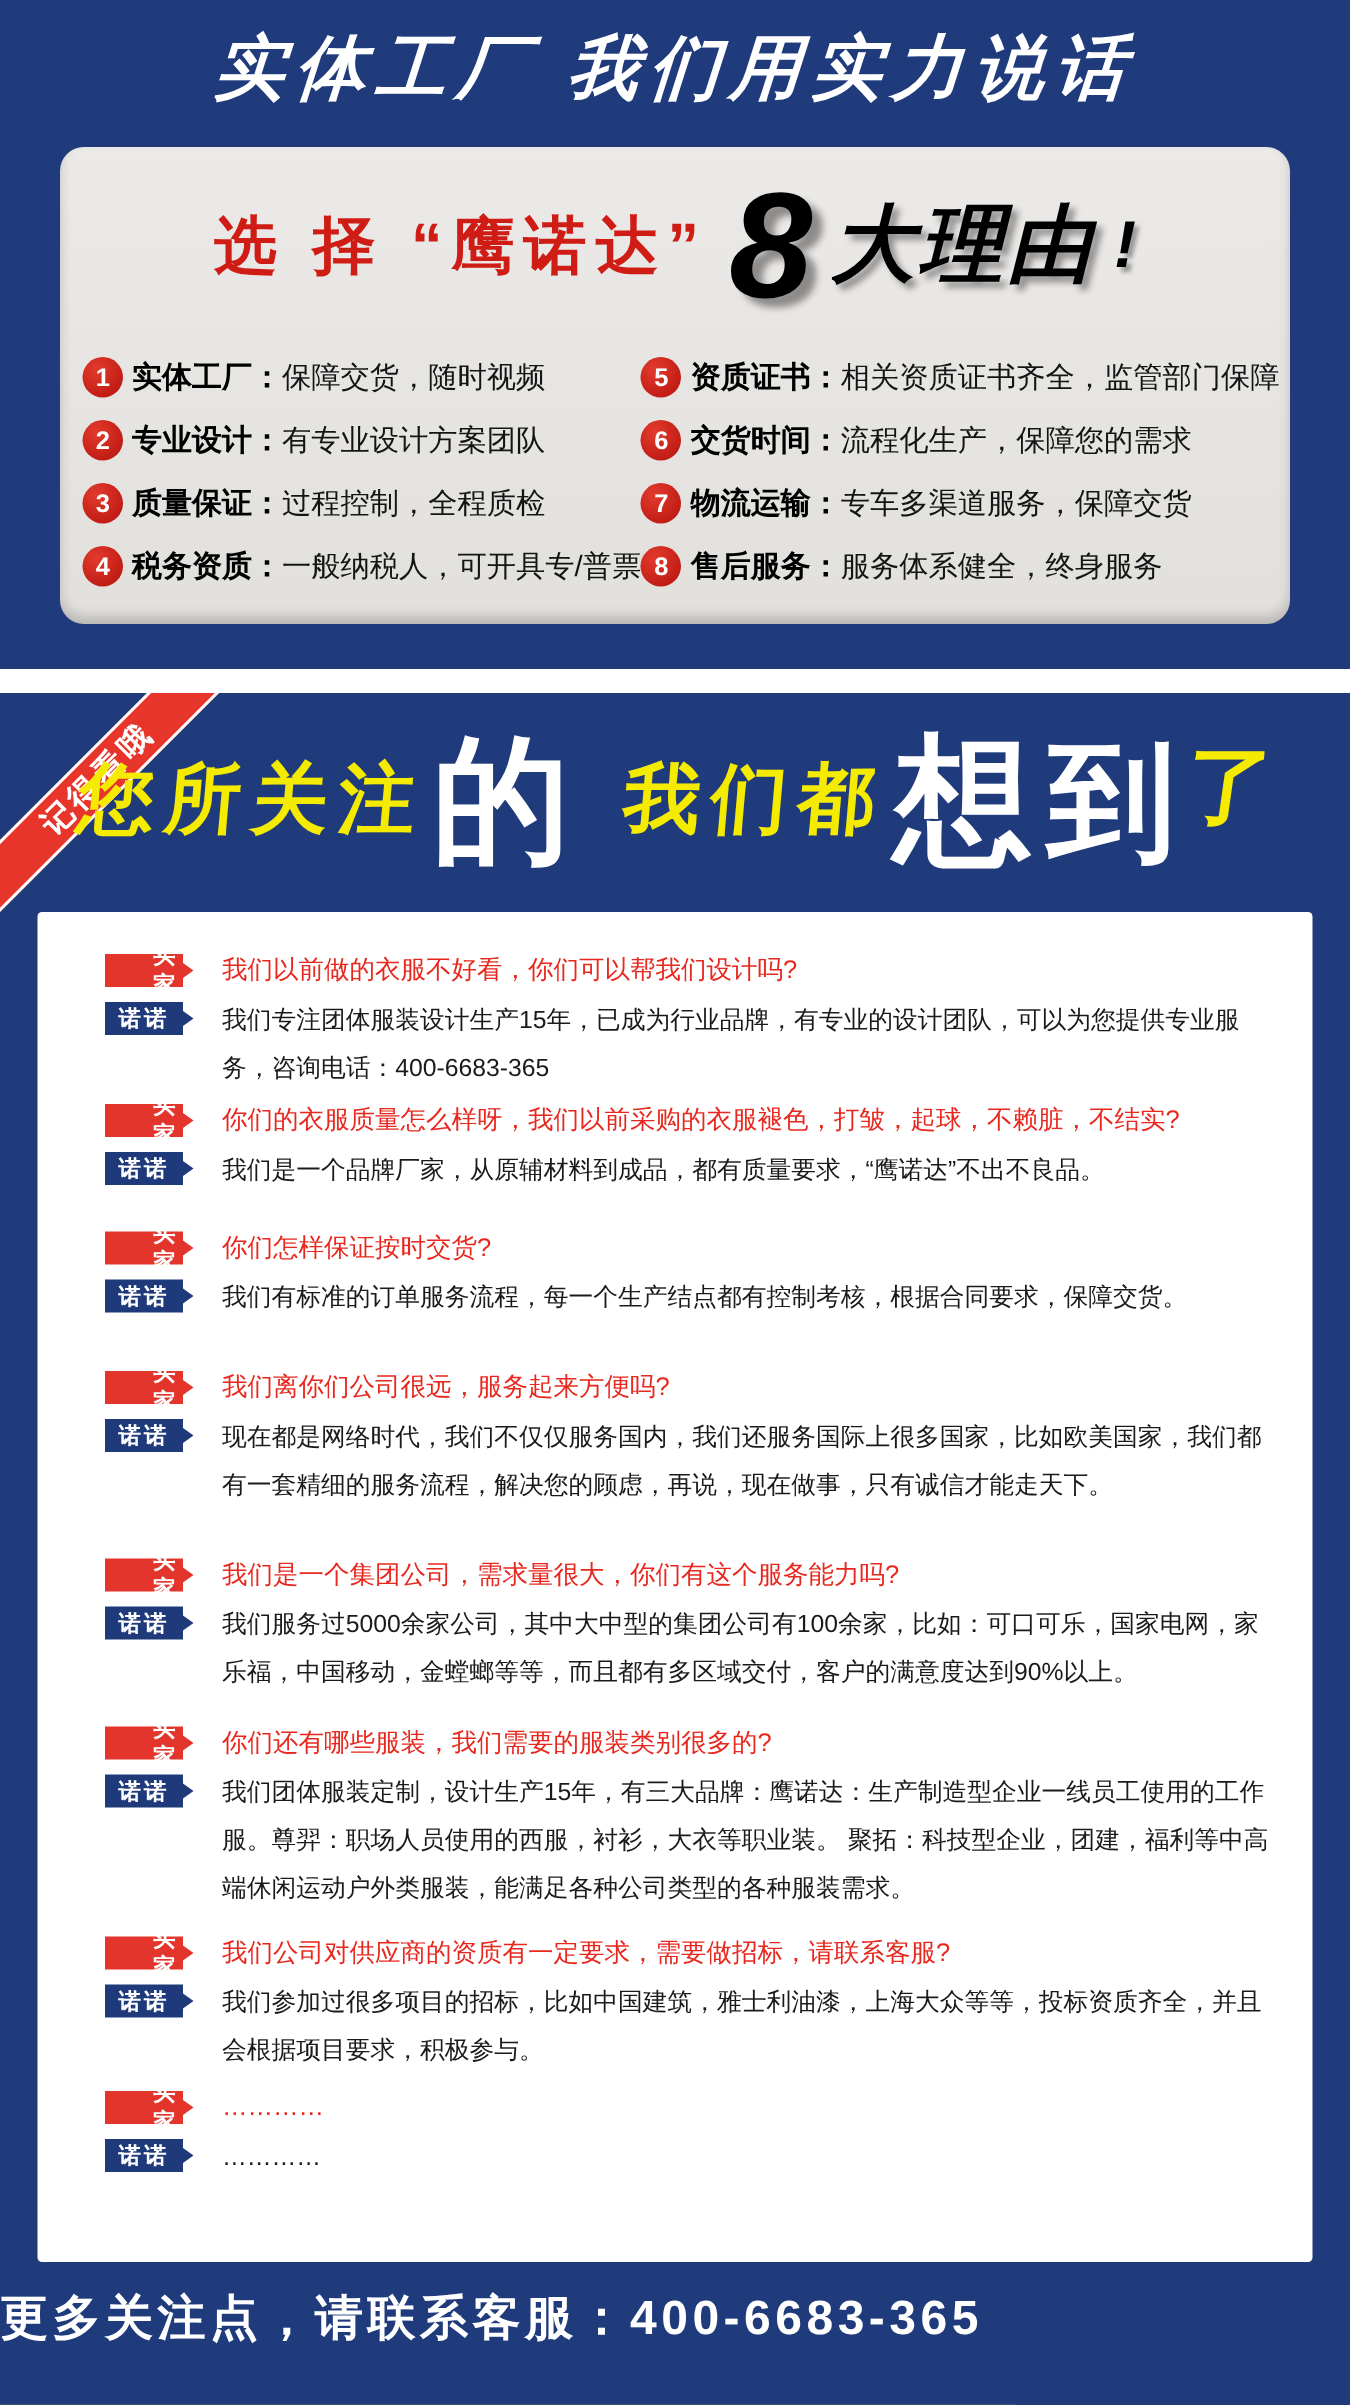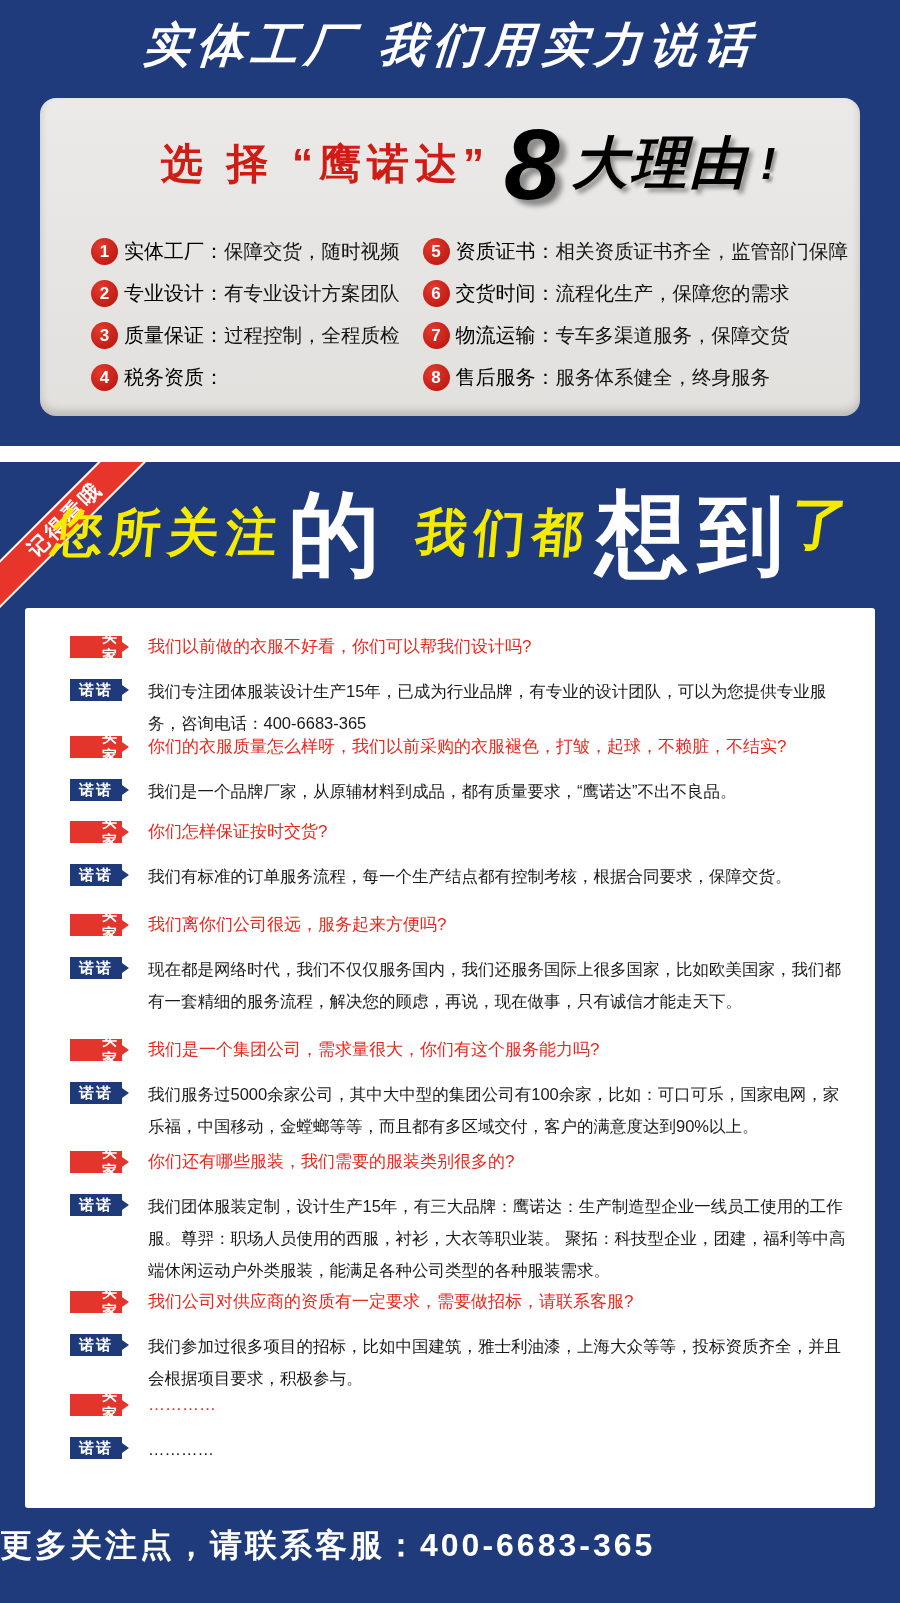--- a/index.html
+++ b/index.html
@@ -15,21 +15,20 @@
     text-align:center; color:#ffffff; font-size:47px; font-weight:bold;
     font-style:italic; letter-spacing:7px; transform:skewX(-4deg);
     white-space:nowrap;
   }
   
   .gray-box {
     position:absolute; left:40px; top:98px; width:820px; height:318px;
     background:linear-gradient(#eceae8,#e2e0dd);
     border-radius:16px;
     box-shadow:inset 0 -5px 8px rgba(0,0,0,.18);
-    padding-left:36px;
   }
   .gbox-title {
     margin-top:10px; height:112px;
     display:flex; align-items:center; justify-content:center;
   }
   .t-red { color:#cf1d15; font-size:42px; font-weight:bold; letter-spacing:6px; }
   .t-8 {
     color:#000; font-size:100px; font-weight:bold; font-style:italic;
     line-height:100px; margin:0 4px 0 14px;
     text-shadow:7px 6px 5px rgba(0,0,0,.40);
@@ -44,21 +43,21 @@
   .reasons { display:flex; margin-top:10px; padding:0 12px 0 15px; }
   .r-col { width:378px; }
   .r-col + .r-col { width:auto; flex:1; }
   .r-item { display:flex; align-items:center; height:42px; white-space:nowrap; }
   .r-num {
     flex:0 0 auto; width:27px; height:27px; border-radius:50%;
     background:radial-gradient(circle at 35% 30%, #e23a2d, #b5120c);
     color:#fff; font-size:17px; font-weight:bold; line-height:27px;
     text-align:center;
   }
-  .r-label { color:#000; font-size:20px; font-weight:normal; margin-left:6px; }
+  .r-label { color:#000; font-size:20px; font-weight:bold; margin-left:6px; }
   .r-text { color:#141414; font-size:19.5px; }
   
   .white-strip { position:absolute; left:0; top:446px; width:100%; height:16px; background:#ffffff; }
   
   .mid { position:absolute; left:0; top:462px; width:100%; height:1141px; overflow:hidden; }
   .ribbon {
     position:absolute; left:-55px; top:40px; width:240px; height:34px;
     background:#e8352b; border-top:2px solid #ffffff; border-bottom:2px solid #ffffff;
     transform:rotate(-45deg);
     display:flex; align-items:center; justify-content:center;
@@ -78,21 +77,21 @@
   .b-seg3 { margin-left:26px; margin-right:6px; }
   .b-seg5 { font-size:86px; line-height:86px; margin:0 6px 2px 10px; }
   .b-seg6 { font-size:58px; margin-bottom:16px; letter-spacing:0; transform:skewX(-8deg); }
   
   .card {
     position:absolute; left:25px; top:146px; width:850px; height:900px;
     background:#ffffff; border-radius:3px;
   }
   .qa { position:absolute; left:45px; right:20px; }
   .qa-row { display:flex; align-items:flex-start; }
-  .qa-row + .qa-row { margin-top:13px; }
+  .qa-row + .qa-row { margin-top:2px; }
   .tag {
     position:relative; flex:0 0 auto; width:52px; height:22px; margin-top:4px; margin-right:26px;
     color:#ffffff; font-size:15px; font-weight:bold; letter-spacing:2px;
     display:flex; align-items:center; justify-content:center;
   }
   .tag::after {
     content:""; position:absolute; right:-7px; top:6px;
     border-top:5px solid transparent; border-bottom:5px solid transparent;
     border-left:7px solid transparent;
   }
@@ -136,20 +135,21 @@
           <span class="r-text">有专业设计方案团队</span>
         </div>
         <div class="r-item">
           <span class="r-num">3</span>
           <span class="r-label">质量保证：</span>
           <span class="r-text">过程控制，全程质检</span>
         </div>
         <div class="r-item">
           <span class="r-num">4</span>
           <span class="r-label">税务资质：</span>
+          <span class="r-text">一般纳税人，可开具专/普票</span>
         </div>
       </div>
       <div class="r-col">
         <div class="r-item">
           <span class="r-num">5</span>
           <span class="r-label">资质证书：</span>
           <span class="r-text">相关资质证书齐全，监管部门保障</span>
         </div>
         <div class="r-item">
           <span class="r-num">6</span>

